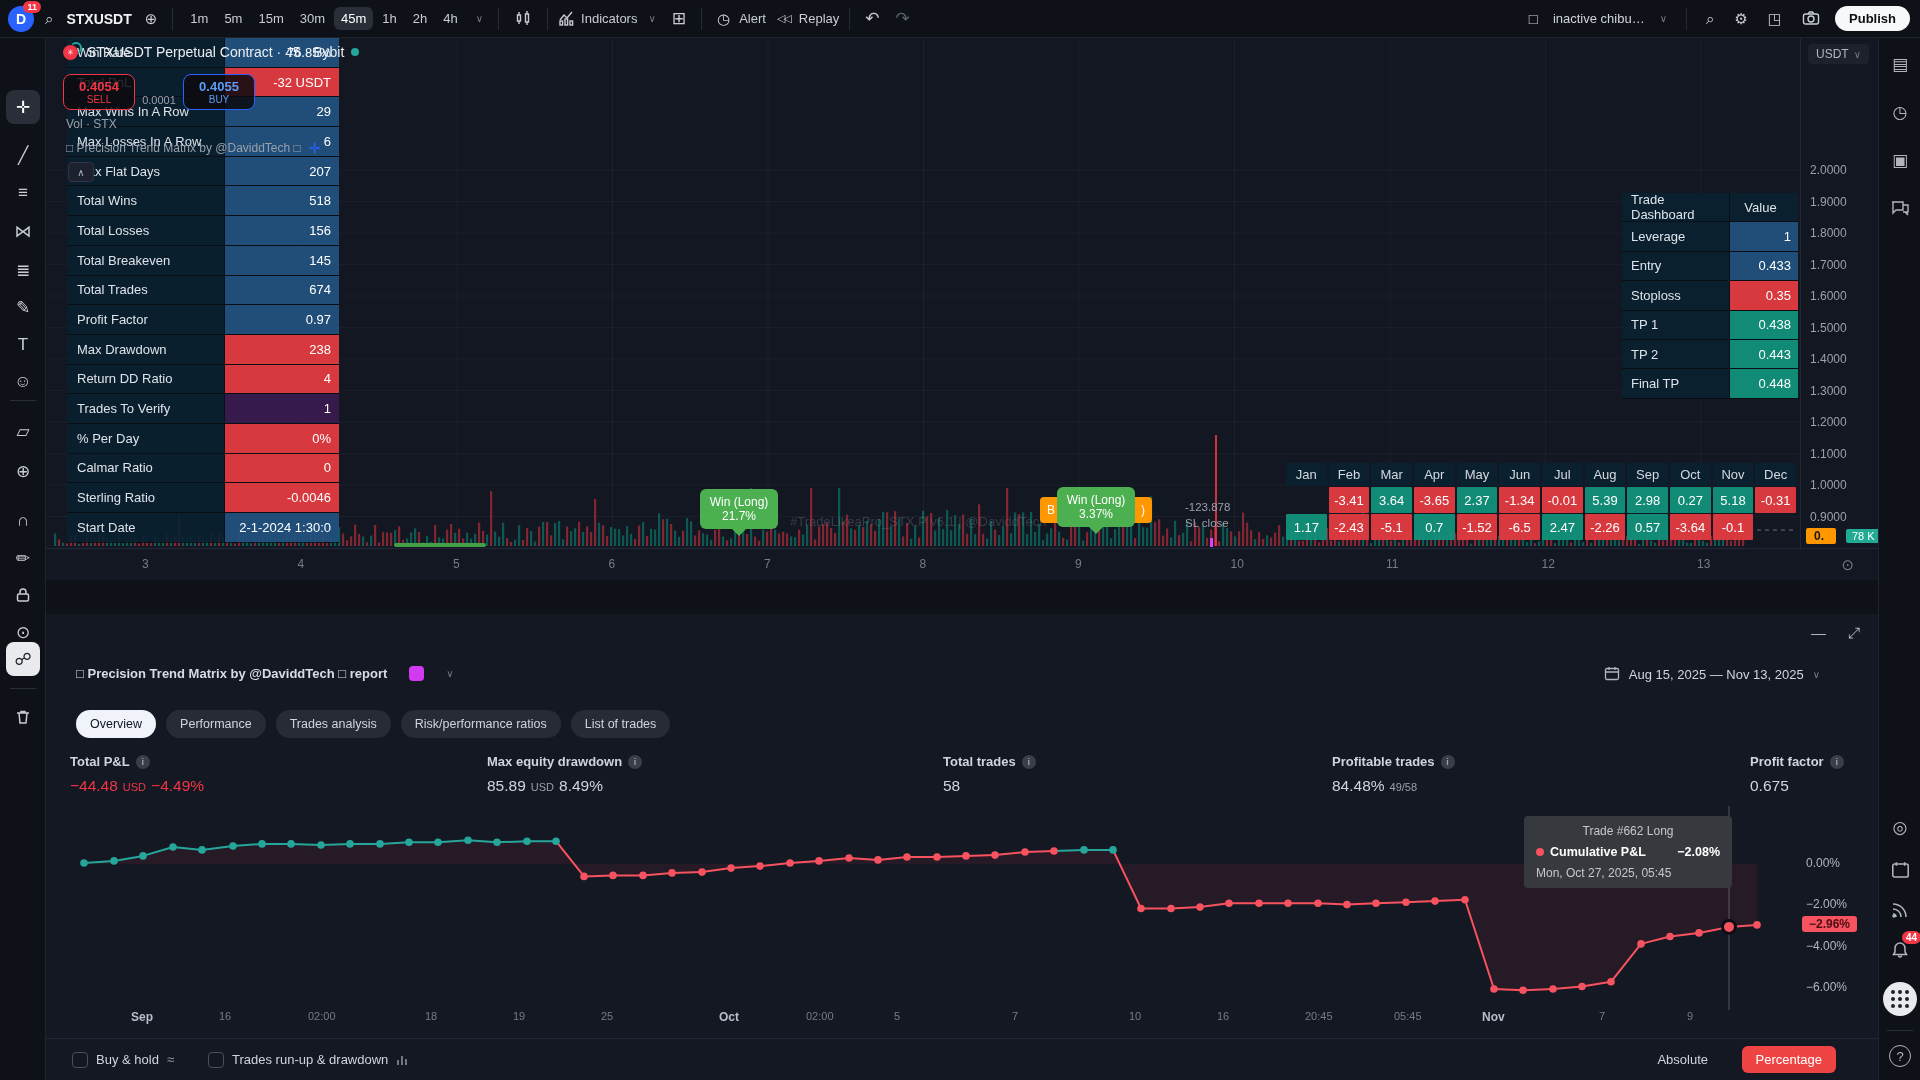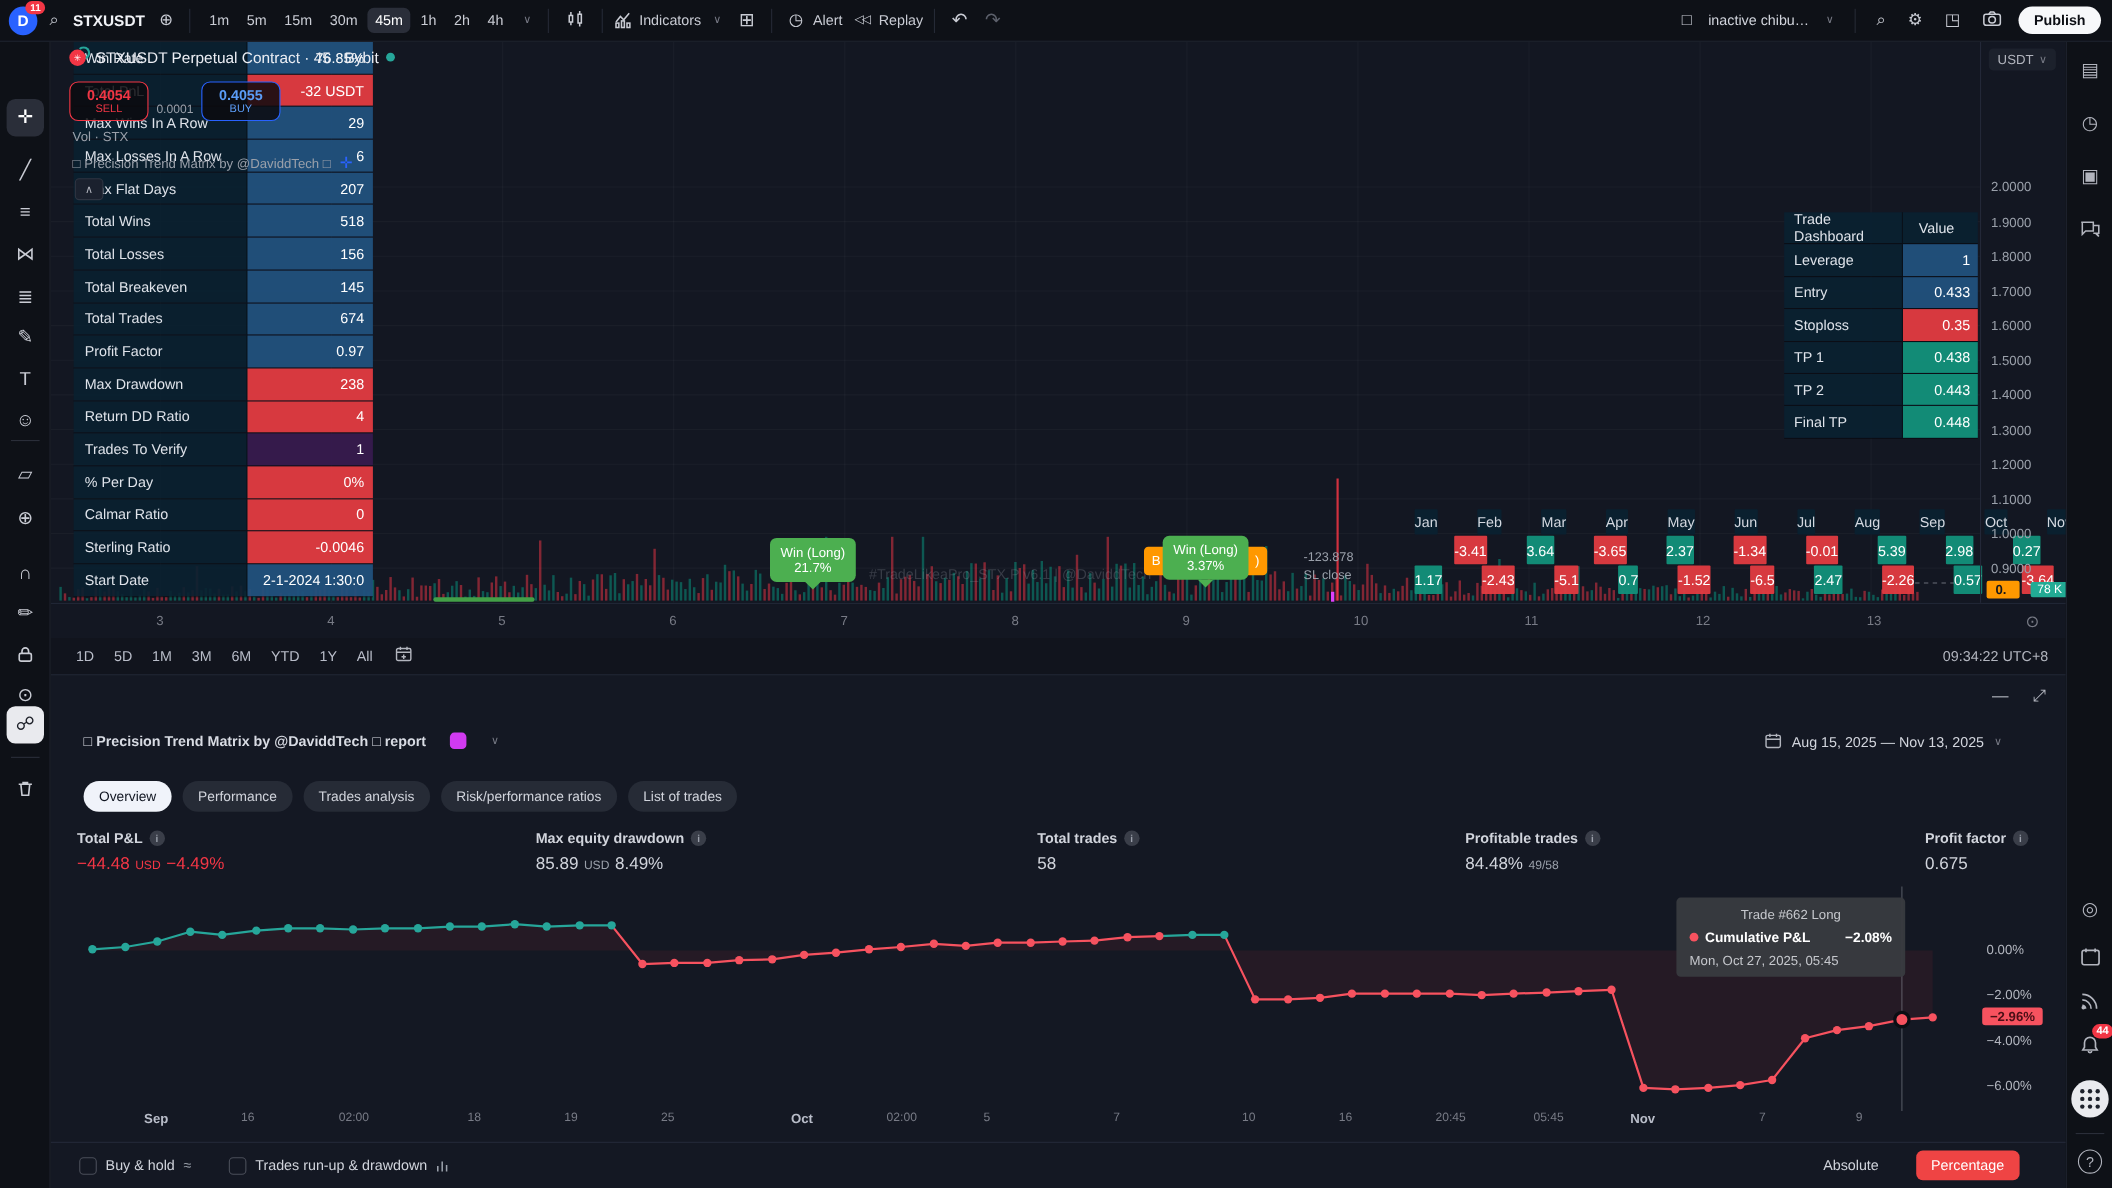--- a/index.html
+++ b/index.html
@@ -82,21 +82,21 @@
   #ind-title .plus { color:#2962ff; font-size:14px; font-weight:bold; }
   #collapse-btn { position:absolute; left:68px; top:162px; width:26px; height:20px; background:#1b212e; border:1px solid #2f3542; border-radius:4px; color:#b2b5be; font-size:10px; display:flex; align-items:center; justify-content:center; cursor:pointer; z-index:5; }
 
   
   #dashboard { position:absolute; left:1622px; top:193px; width:176px; z-index:5; }
   .db-row { display:flex; height:29.4px; border-bottom:1px solid rgba(8,10,16,0.7); }
   .db-label { width:108px; background:rgba(10,33,48,0.95); color:#dfe3ea; font-size:13px; display:flex; align-items:center; padding-left:9px; border-right:1px solid rgba(8,10,16,0.7); }
   .db-value { width:68px; color:#fff; font-size:13px; display:flex; align-items:center; justify-content:flex-end; padding-right:7px; }
   .db-value.hd { justify-content:center; color:#dfe3ea; }
   #monthly { position:absolute; left:1286px; top:463px; width:510px; z-index:5; }
-  .mo-row { display:grid; grid-template-columns:repeat(12,1fr); grid-gap:2px; margin-bottom:1px;gap:36px; }
+  .mo-row { display:grid; grid-template-columns:repeat(12,1fr); grid-gap:2px; margin-bottom:1px; }
   .mo-cell { height:26px; display:flex; align-items:center; justify-content:center; font-size:13px; color:#fff; border-radius:1px; }
   .mo-head { height:23px; background:rgba(10,33,48,0.95); color:#d4d8e0; }
   .mo-empty { background:transparent; }
 
   
   .bubble { position:absolute; background:#4caf50; color:#fff; border-radius:6px; width:78px; height:40px; display:flex; flex-direction:column; align-items:center; justify-content:center; font-size:12px; z-index:5; }
   .bubble:after { content:""; position:absolute; bottom:-7px; left:50%; margin-left:-7px; border-left:7px solid transparent; border-right:7px solid transparent; border-top:7px solid #4caf50; }
   #orange-label { position:absolute; left:1040px; top:497px; width:112px; height:26px; background:#ff9800; border-radius:4px; color:#fff; font-size:12px; display:flex; align-items:center; justify-content:space-between; padding:0 7px; z-index:4; }
   #sl-note { position:absolute; left:1185px; top:499px; font-size:11.5px; color:#9aa0aa; line-height:16px; z-index:5; }
 
@@ -927,40 +927,20 @@
       <span class="ta-num" style="left: 562.5px;">6</span>
       <span class="ta-num" style="left: 718px;">7</span>
       <span class="ta-num" style="left: 873.5px;">8</span>
       <span class="ta-num" style="left: 1029px;">9</span>
       <span class="ta-num" style="left: 1184.5px;">10</span>
       <span class="ta-num" style="left: 1340px;">11</span>
       <span class="ta-num" style="left: 1495.5px;">12</span>
       <span class="ta-num" style="left: 1651px;">13</span>
     </div>
 
-  <div id="range-bar">
-    <span style="width:14px;"></span>
-    <span id="rb-items" style="display:flex;">
-        <span class="rb-item">1D</span>
-        <span class="rb-item">5D</span>
-        <span class="rb-item">1M</span>
-        <span class="rb-item">3M</span>
-        <span class="rb-item">6M</span>
-        <span class="rb-item">YTD</span>
-        <span class="rb-item">1Y</span>
-        <span class="rb-item">All</span>
-      </span>
-    <span class="tb-icon" style="margin-left:6px;">
-      <svg width="16" height="16" viewBox="0 0 16 16" fill="none" stroke="#b2b5be" stroke-width="1.3">
-          <rect x="1.5" y="2.5" width="13" height="11" rx="1.5"></rect>
-          <path d="M1.5 6h13M5 1v3M11 1v3M6 10h4M8 8v4"></path>
-        </svg>
-    </span>
-    <span id="rb-clock">09:34:22 UTC+8</span>
-  </div>
 
   <div id="tester">
     <div id="tab-icons">
       <span>—</span>
       <span>⤢</span>
     </div>
 
     <div id="title-row">
       <span class="t">□ Precision Trend Matrix by @DaviddTech □ report</span>
       <span class="magenta"></span>

